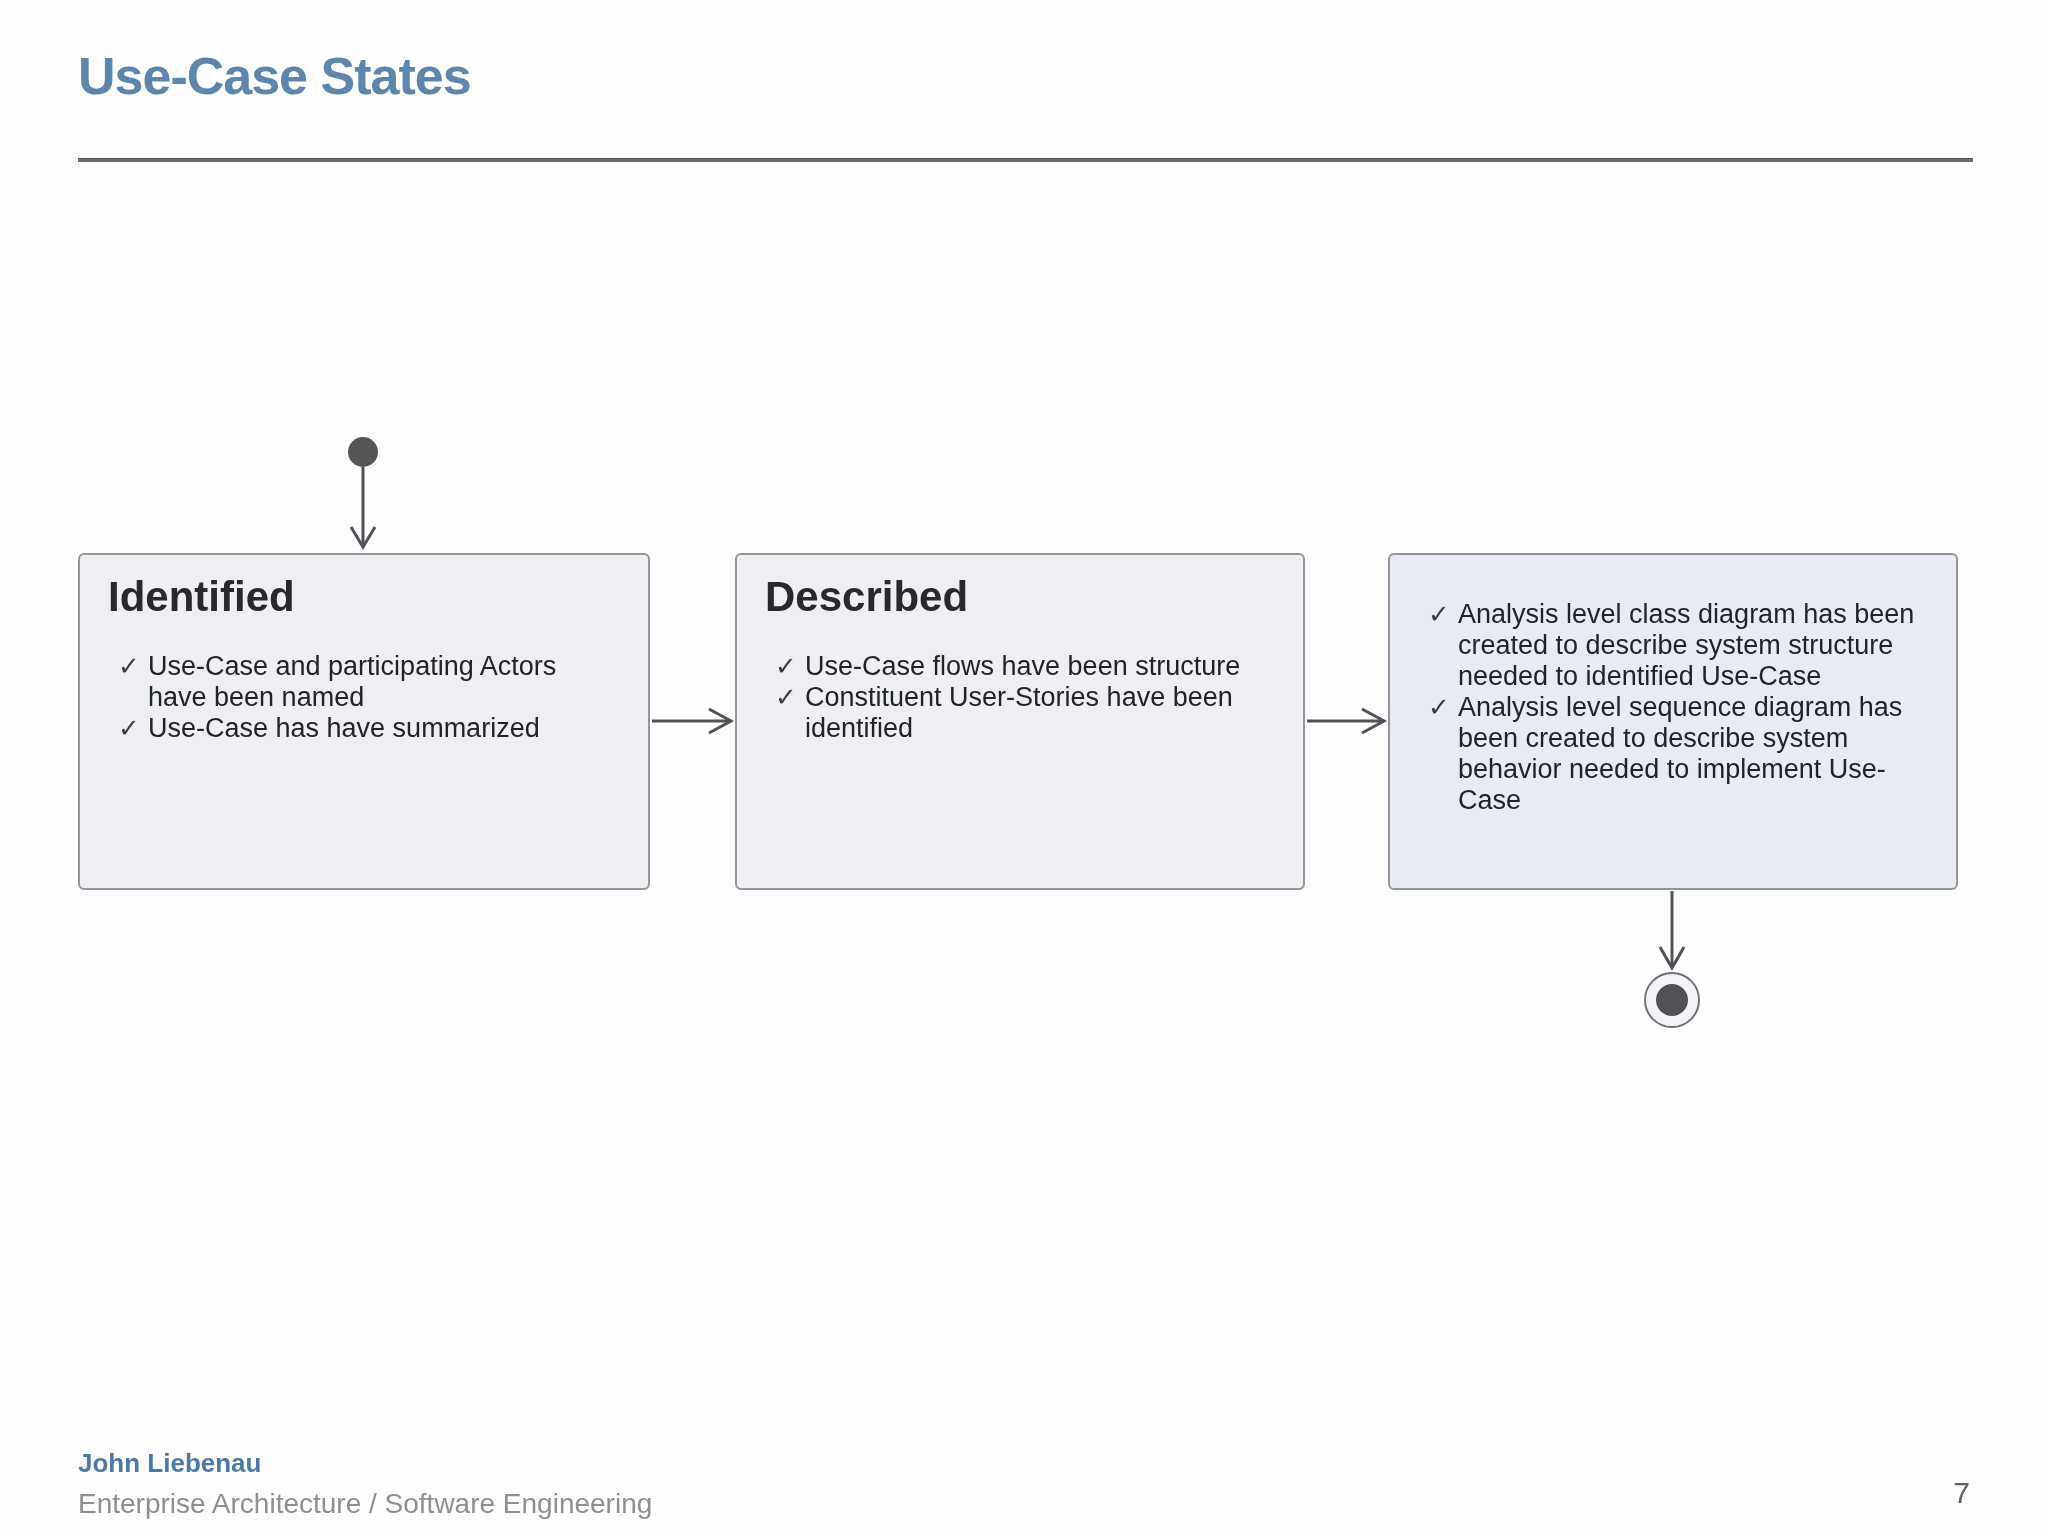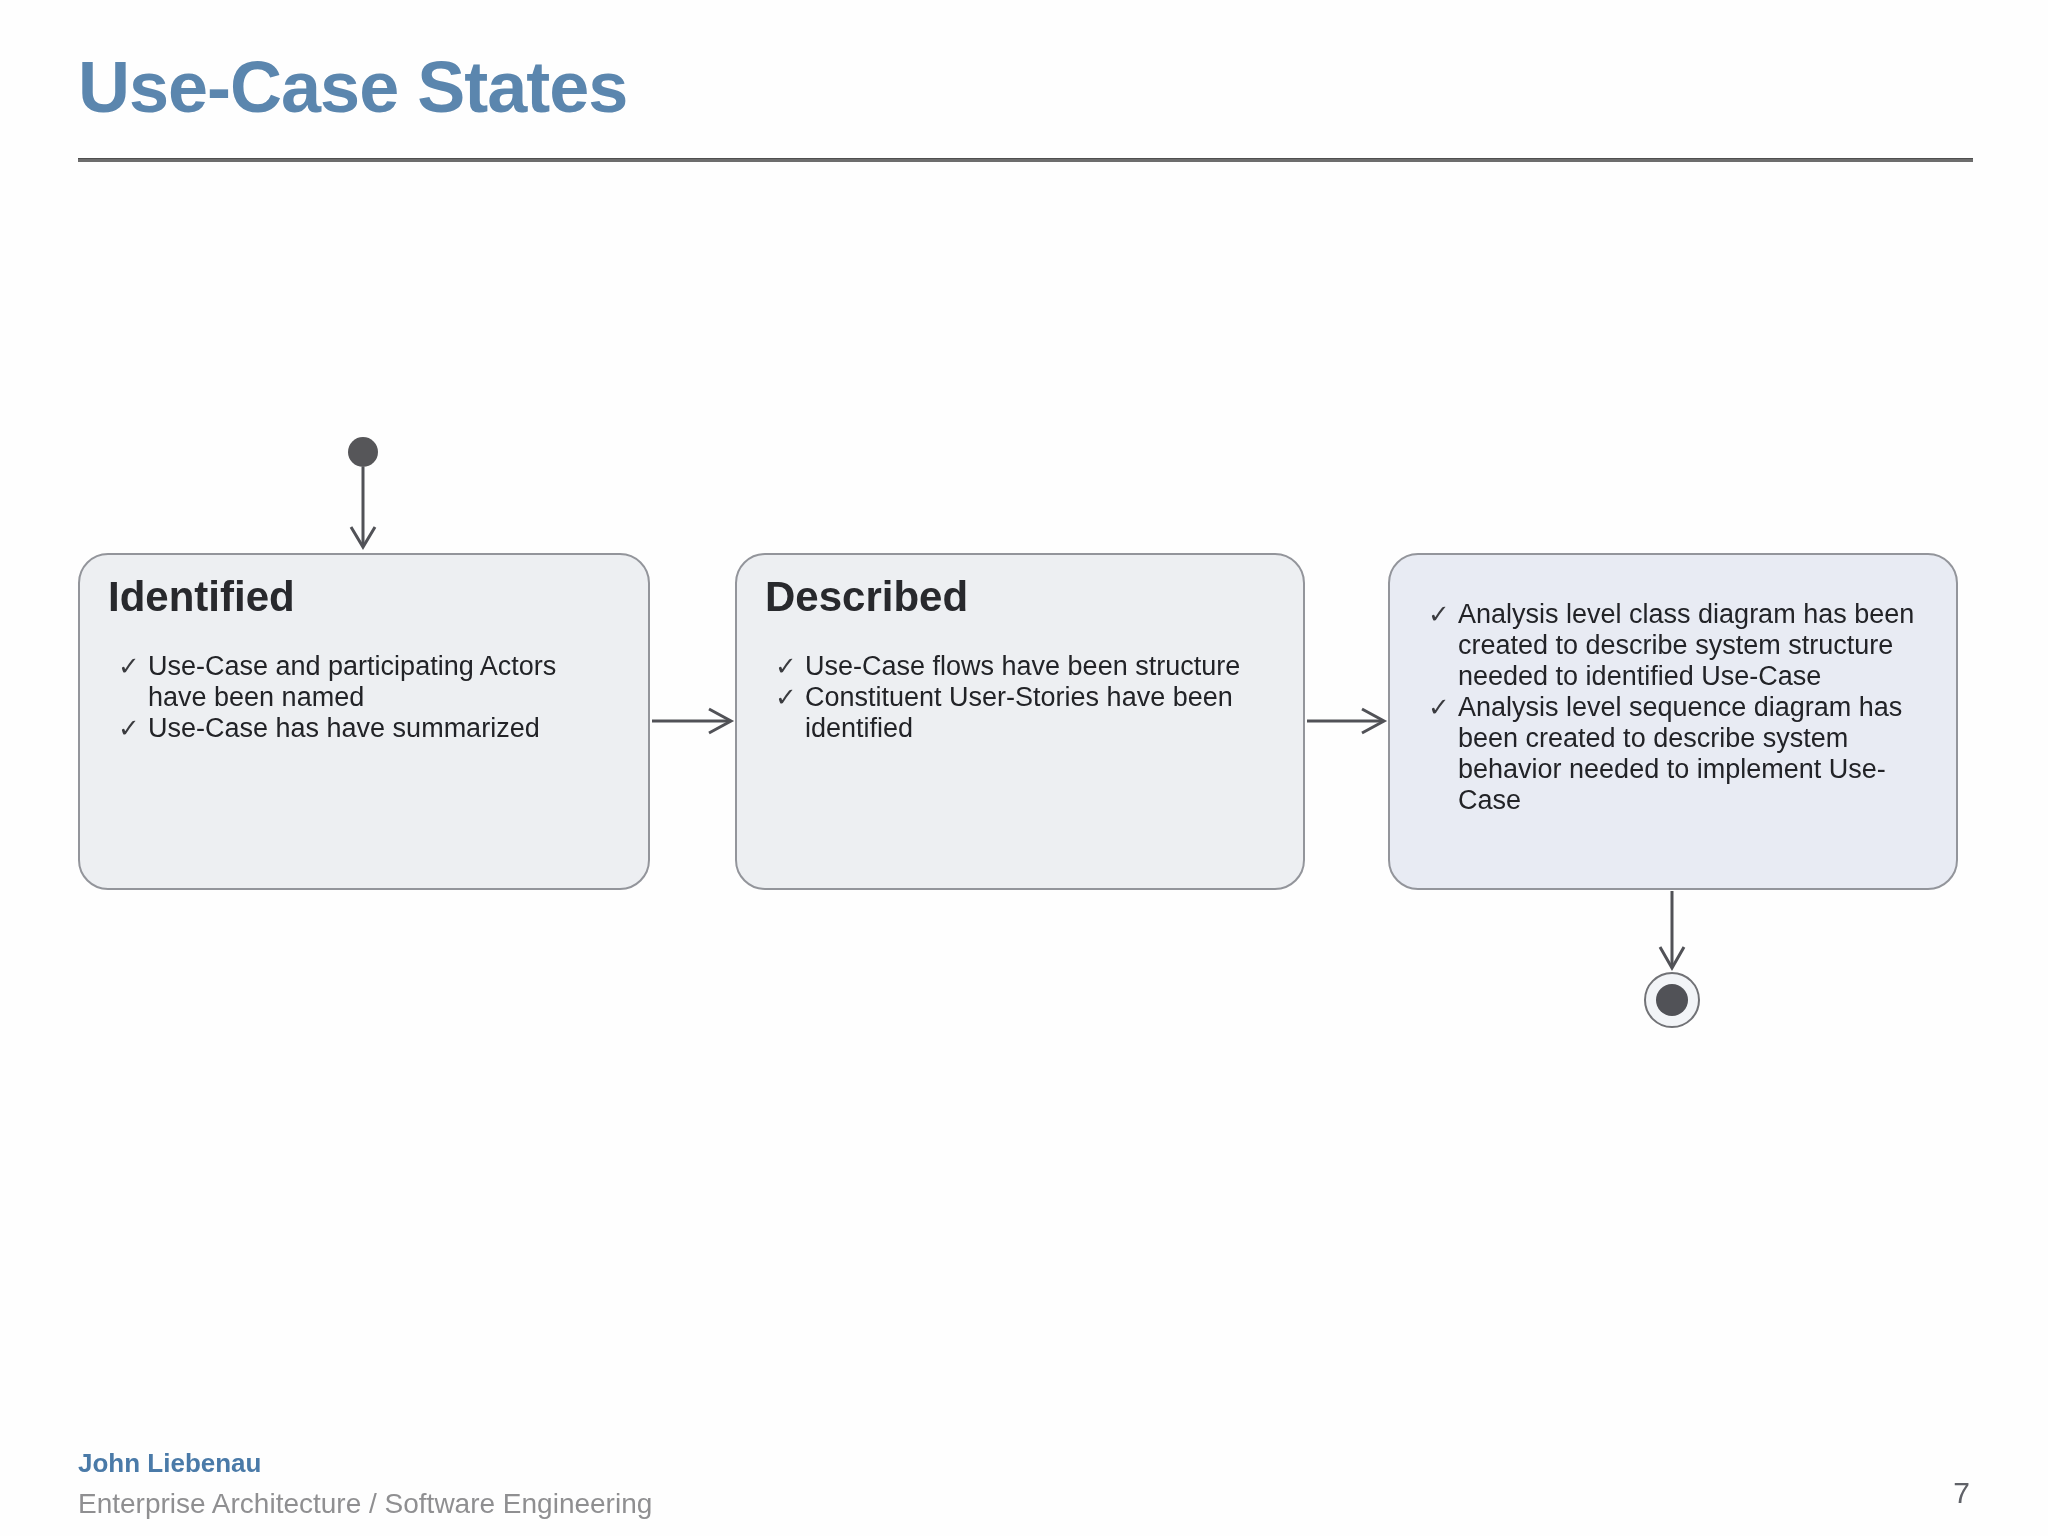--- a/index.html
+++ b/index.html
@@ -5,30 +5,30 @@
   html,body{margin:0;padding:0;background:#e8e8e8;}
   .slide{
     position:relative;
     width:2048px;height:1536px;
     background:#fefefe;
     font-family:"Liberation Sans","DejaVu Sans",sans-serif;
     overflow:hidden;
   }
   .slide-title{
     position:absolute;left:78px;top:46px;
-    font-size:72px;font-weight:bold;color:#5b86ae;
+    font-size:52px;font-weight:bold;color:#5b86ae;
     letter-spacing:-1px;margin:0;
   }
   .title-rule{
     position:absolute;left:78px;top:158px;width:1895px;height:3px;
     background:#6d6d6d;border-top:1px solid #4f4f4f;
   }
   .state-box{
     position:absolute;top:553px;height:337px;width:572px;
-    background:#edeff2;border:2px solid #93959b;border-radius:30px;
+    background:#edeff2;border:2px solid #93959b;border-radius:6px;
     box-sizing:border-box;
     padding:16px 18px 0 28px;
   }
   .state-box.identified{left:78px;}
   .state-box.described{left:735px;width:570px;}
   .state-box.realized{left:1388px;width:570px;background:#e8ebf3;}
   .state-title{
     margin:0;font-size:42px;line-height:52px;font-weight:bold;color:#28292d;
   }
   .state-list{

